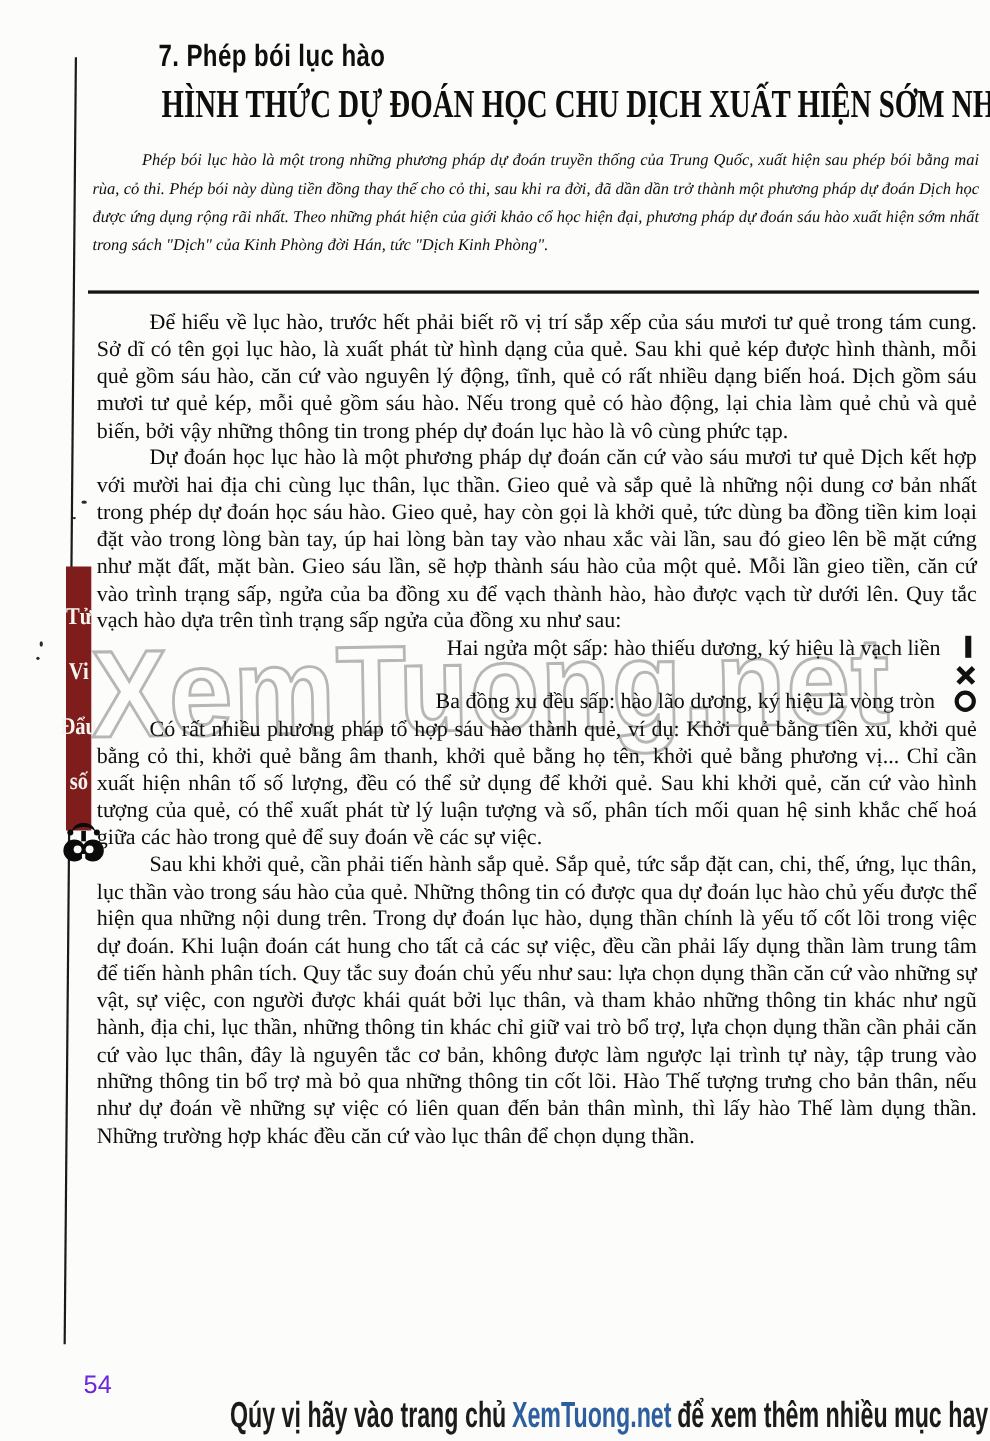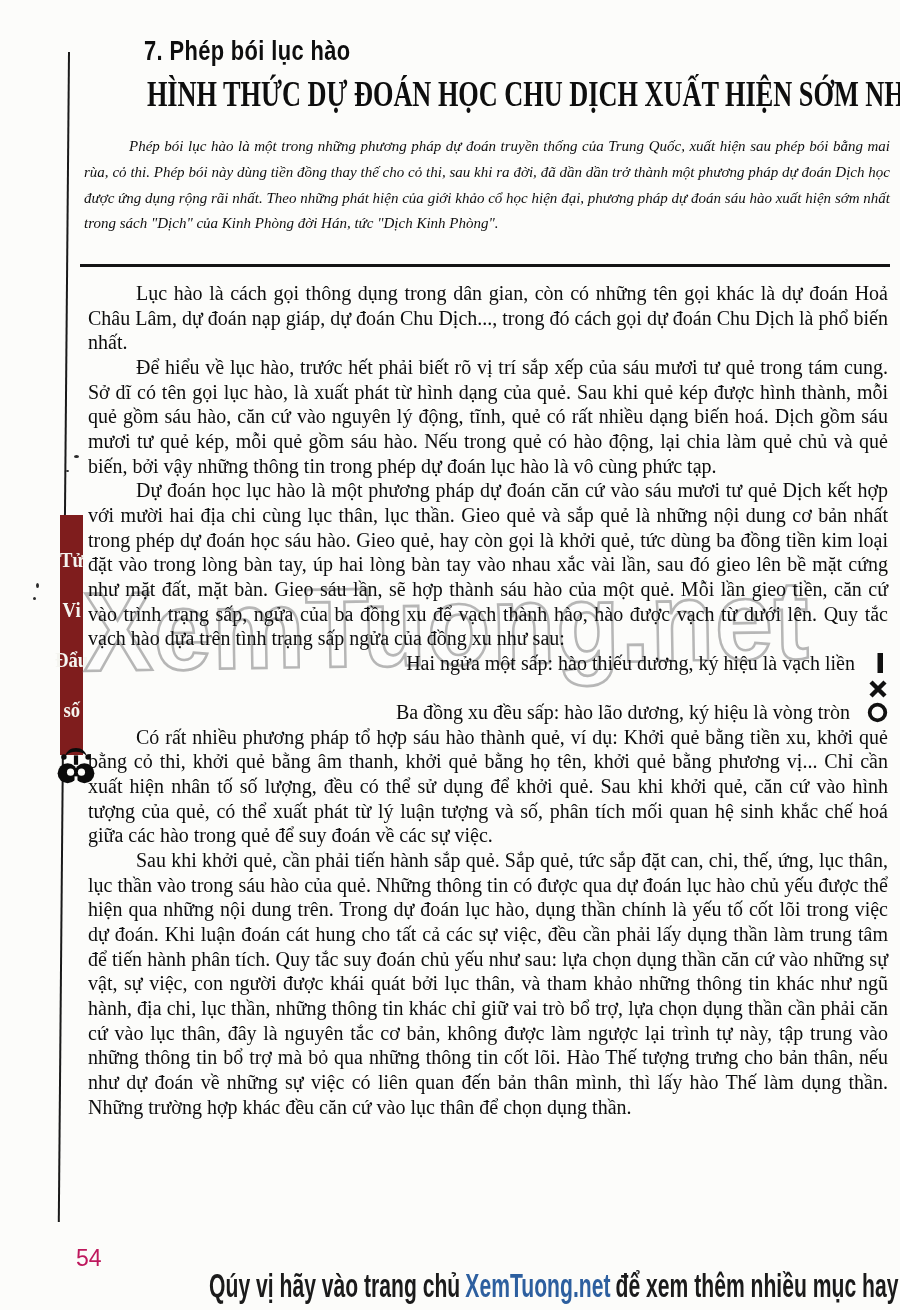--- a/index.html
+++ b/index.html
@@ -71,21 +71,21 @@
     white-space:nowrap;letter-spacing:1px;
     color:rgba(255,255,255,0.40);
     -webkit-text-stroke:2.5px rgba(155,155,155,0.72);
     transform:rotate(-1deg) scaleY(1.08);transform-origin:left top;
     pointer-events:none;
   }
 
   .page-number{
     position:absolute;left:76px;top:1247px;z-index:5;
     font-family:"Liberation Sans","DejaVu Sans",sans-serif;
-    font-size:23px;color:#be185d;line-height:1;
+    font-size:23px;color:#6d28d9;line-height:1;
   }
   .footer-row{position:absolute;left:0;top:1268px;width:900px;text-align:center;z-index:5;}
   .footer-text{
     display:inline-block;
     font-family:"Liberation Sans","DejaVu Sans",sans-serif;
     font-weight:bold;font-size:33px;line-height:1.1;color:#1b1b1b;
     transform:scaleX(0.64);transform-origin:center top;
     white-space:nowrap;
   }
   .footer-link{color:#2d5f9f;margin:0 8px;}
@@ -124,21 +124,20 @@
   <div class="section-heading">7. Phép bói lục hào</div>
 
   <div class="title-row">
     <span class="main-title">HÌNH THỨC DỰ ĐOÁN HỌC CHU DỊCH XUẤT HIỆN SỚM NHẤT</span>
   </div>
 
   <div class="intro">Phép bói lục hào là một trong những phương pháp dự đoán truyền thống của Trung Quốc, xuất hiện sau phép bói bằng mai rùa, cỏ thi. Phép bói này dùng tiền đồng thay thế cho cỏ thi, sau khi ra đời, đã dần dần trở thành một phương pháp dự đoán Dịch học được ứng dụng rộng rãi nhất. Theo những phát hiện của giới khảo cổ học hiện đại, phương pháp dự đoán sáu hào xuất hiện sớm nhất trong sách "Dịch" của Kinh Phòng đời Hán, tức "Dịch Kinh Phòng".</div>
   <div class="rule-line"></div>
 
   <div class="body-col">
-    <p>Lục hào là cách gọi thông dụng trong dân gian, còn có những tên gọi khác là dự đoán Hoả Châu Lâm, dự đoán nạp giáp, dự đoán Chu Dịch..., trong đó cách gọi dự đoán Chu Dịch là phổ biến nhất.</p>
     <p>Để hiểu về lục hào, trước hết phải biết rõ vị trí sắp xếp của sáu mươi tư quẻ trong tám cung. Sở dĩ có tên gọi lục hào, là xuất phát từ hình dạng của quẻ. Sau khi quẻ kép được hình thành, mỗi quẻ gồm sáu hào, căn cứ vào nguyên lý động, tĩnh, quẻ có rất nhiều dạng biến hoá. Dịch gồm sáu mươi tư quẻ kép, mỗi quẻ gồm sáu hào. Nếu trong quẻ có hào động, lại chia làm quẻ chủ và quẻ biến, bởi vậy những thông tin trong phép dự đoán lục hào là vô cùng phức tạp.</p>
     <p>Dự đoán học lục hào là một phương pháp dự đoán căn cứ vào sáu mươi tư quẻ Dịch kết hợp với mười hai địa chi cùng lục thân, lục thần. Gieo quẻ và sắp quẻ là những nội dung cơ bản nhất trong phép dự đoán học sáu hào. Gieo quẻ, hay còn gọi là khởi quẻ, tức dùng ba đồng tiền kim loại đặt vào trong lòng bàn tay, úp hai lòng bàn tay vào nhau xắc vài lần, sau đó gieo lên bề mặt cứng như mặt đất, mặt bàn. Gieo sáu lần, sẽ hợp thành sáu hào của một quẻ. Mỗi lần gieo tiền, căn cứ vào trình trạng sấp, ngửa của ba đồng xu để vạch thành hào, hào được vạch từ dưới lên. Quy tắc vạch hào dựa trên tình trạng sấp ngửa của đồng xu như sau:</p>
 
     <div class="coin-rules">
       <div class="coin-rule">
         <span>Hai ngửa một sấp: hào thiếu dương, ký hiệu là vạch liền</span>
         <svg class="rule-icon" width="16" height="22" viewBox="0 0 16 22">
           <rect x="5.5" y="1" width="5.5" height="20" fill="#111"></rect>
         </svg>
       </div>

